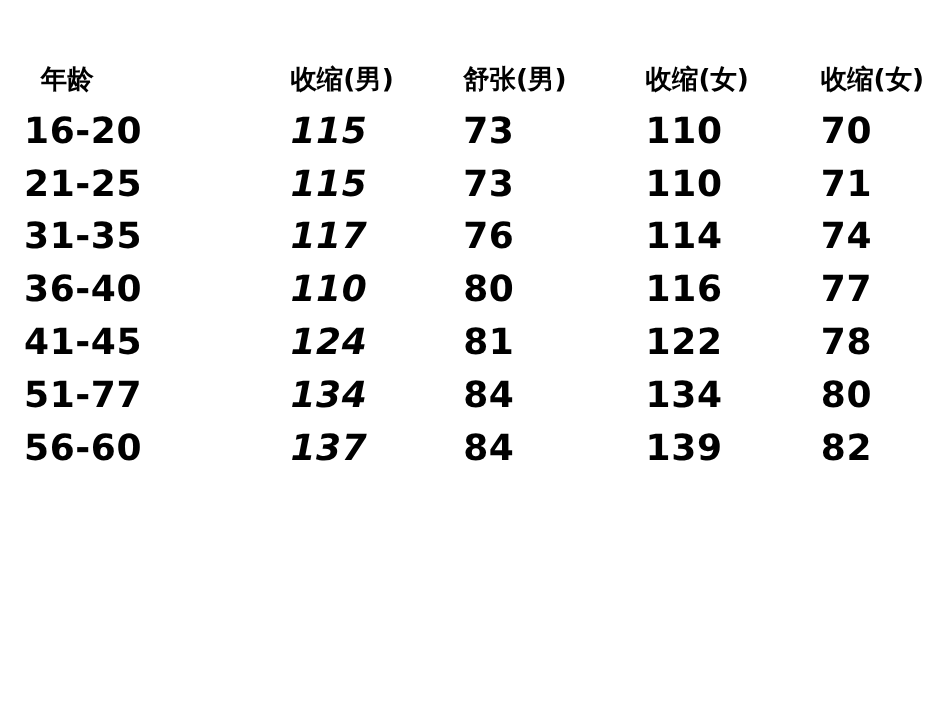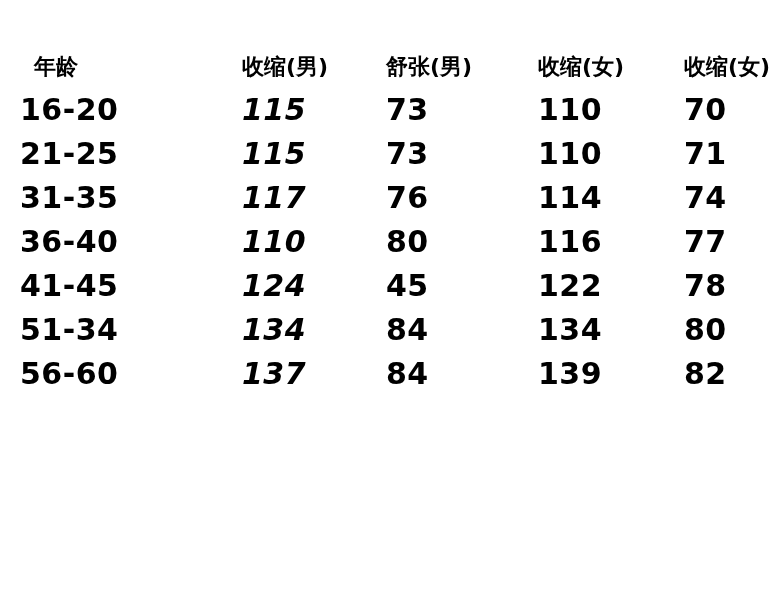--- a/index.html
+++ b/index.html
@@ -113,26 +113,26 @@
       <tr>
         <td class="v-age">36-40</td>
         <td class="v-sm">110</td>
         <td class="v-dm">80</td>
         <td class="v-sf">116</td>
         <td class="v-df">77</td>
       </tr>
       <tr>
         <td class="v-age">41-45</td>
         <td class="v-sm">124</td>
-        <td class="v-dm">45</td>
+        <td class="v-dm">81</td>
         <td class="v-sf">122</td>
         <td class="v-df">78</td>
       </tr>
       <tr>
-        <td class="v-age">51-34</td>
+        <td class="v-age">51-77</td>
         <td class="v-sm">134</td>
         <td class="v-dm">84</td>
         <td class="v-sf">134</td>
         <td class="v-df">80</td>
       </tr>
       <tr>
         <td class="v-age">56-60</td>
         <td class="v-sm">137</td>
         <td class="v-dm">84</td>
         <td class="v-sf">139</td>

